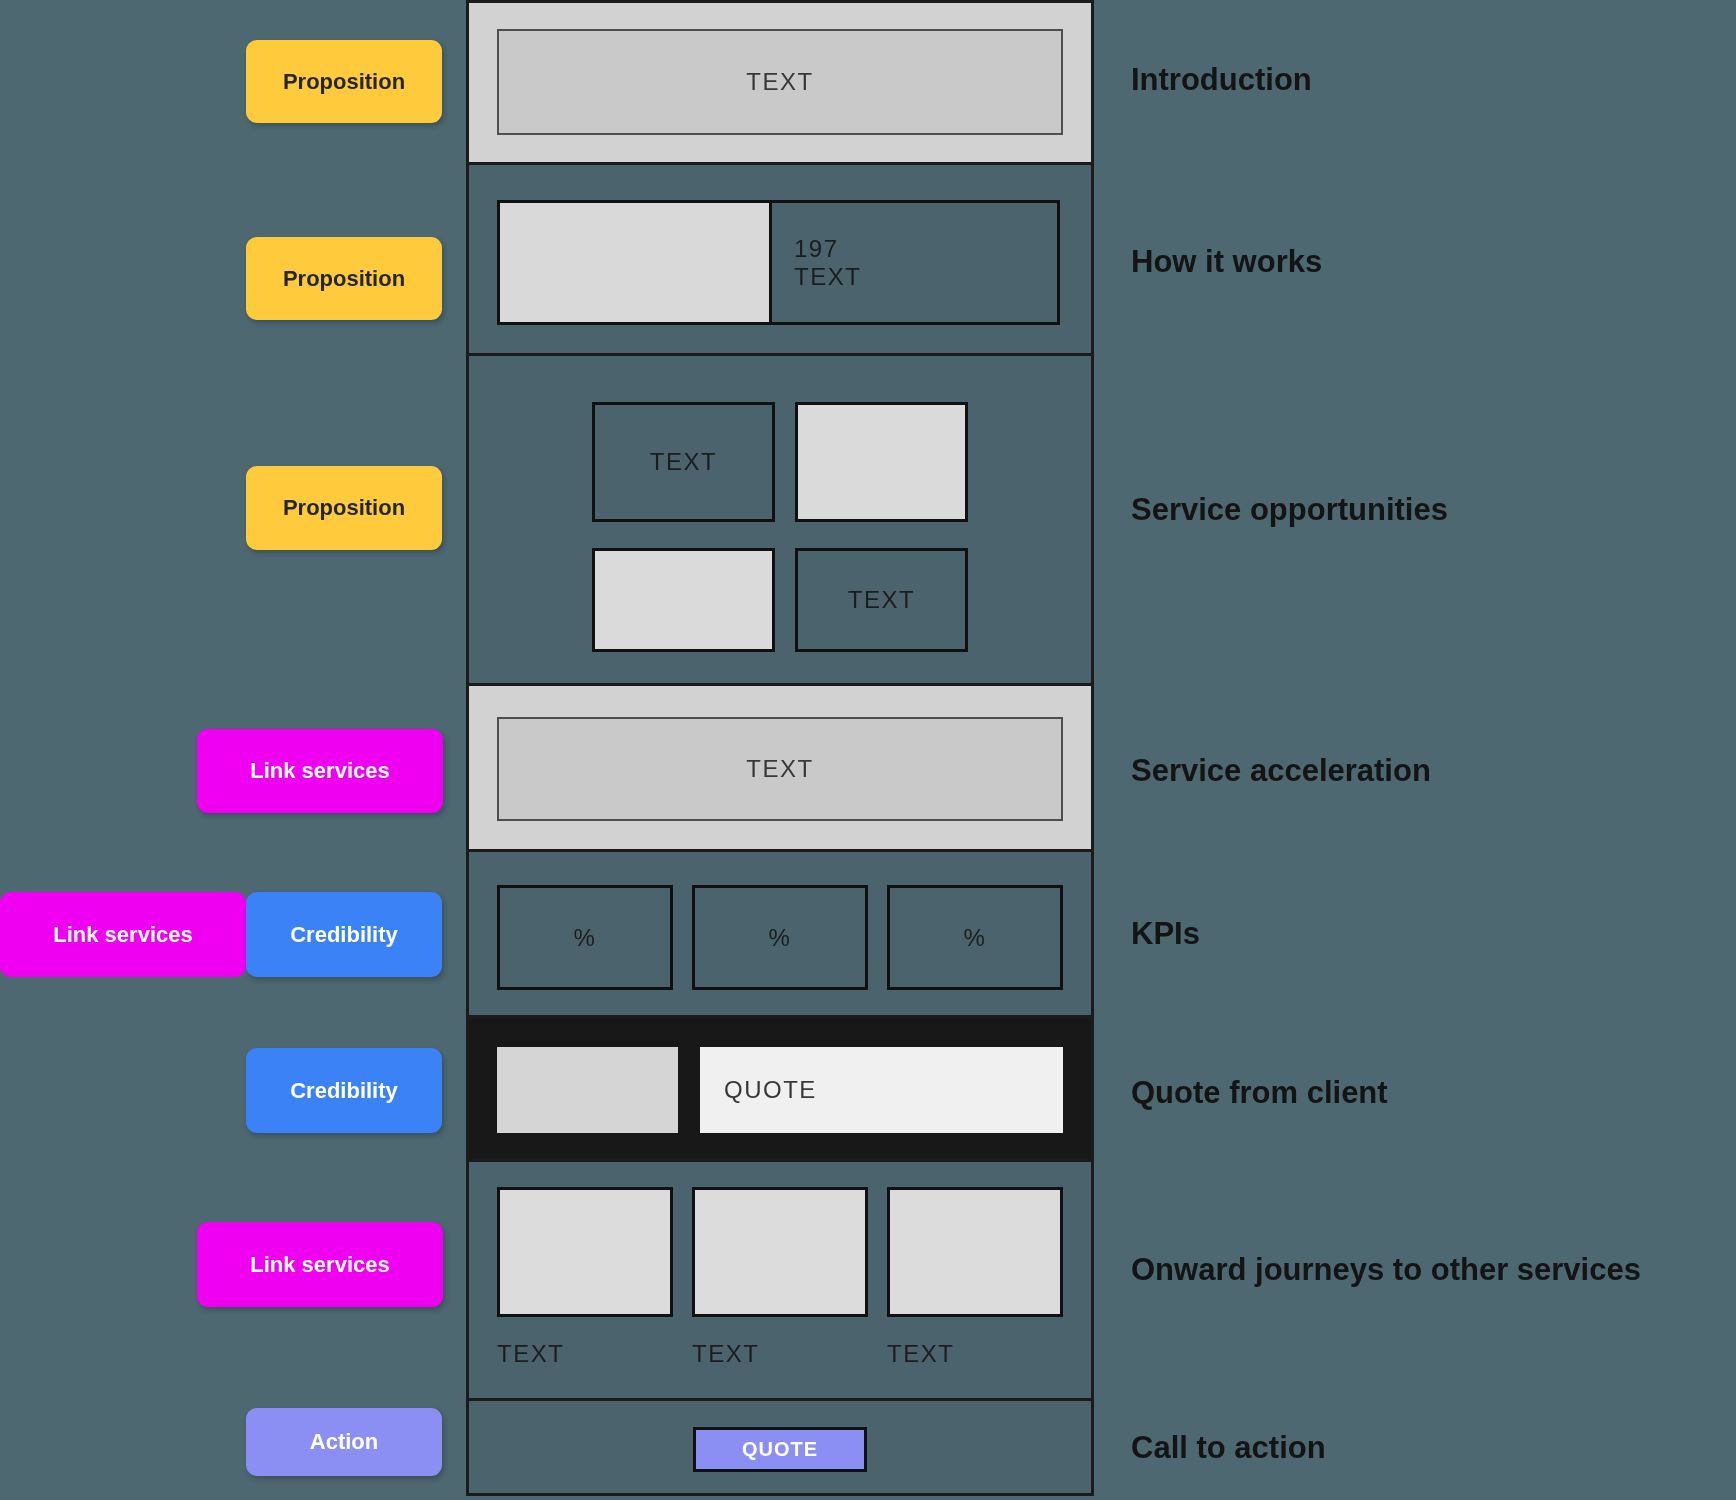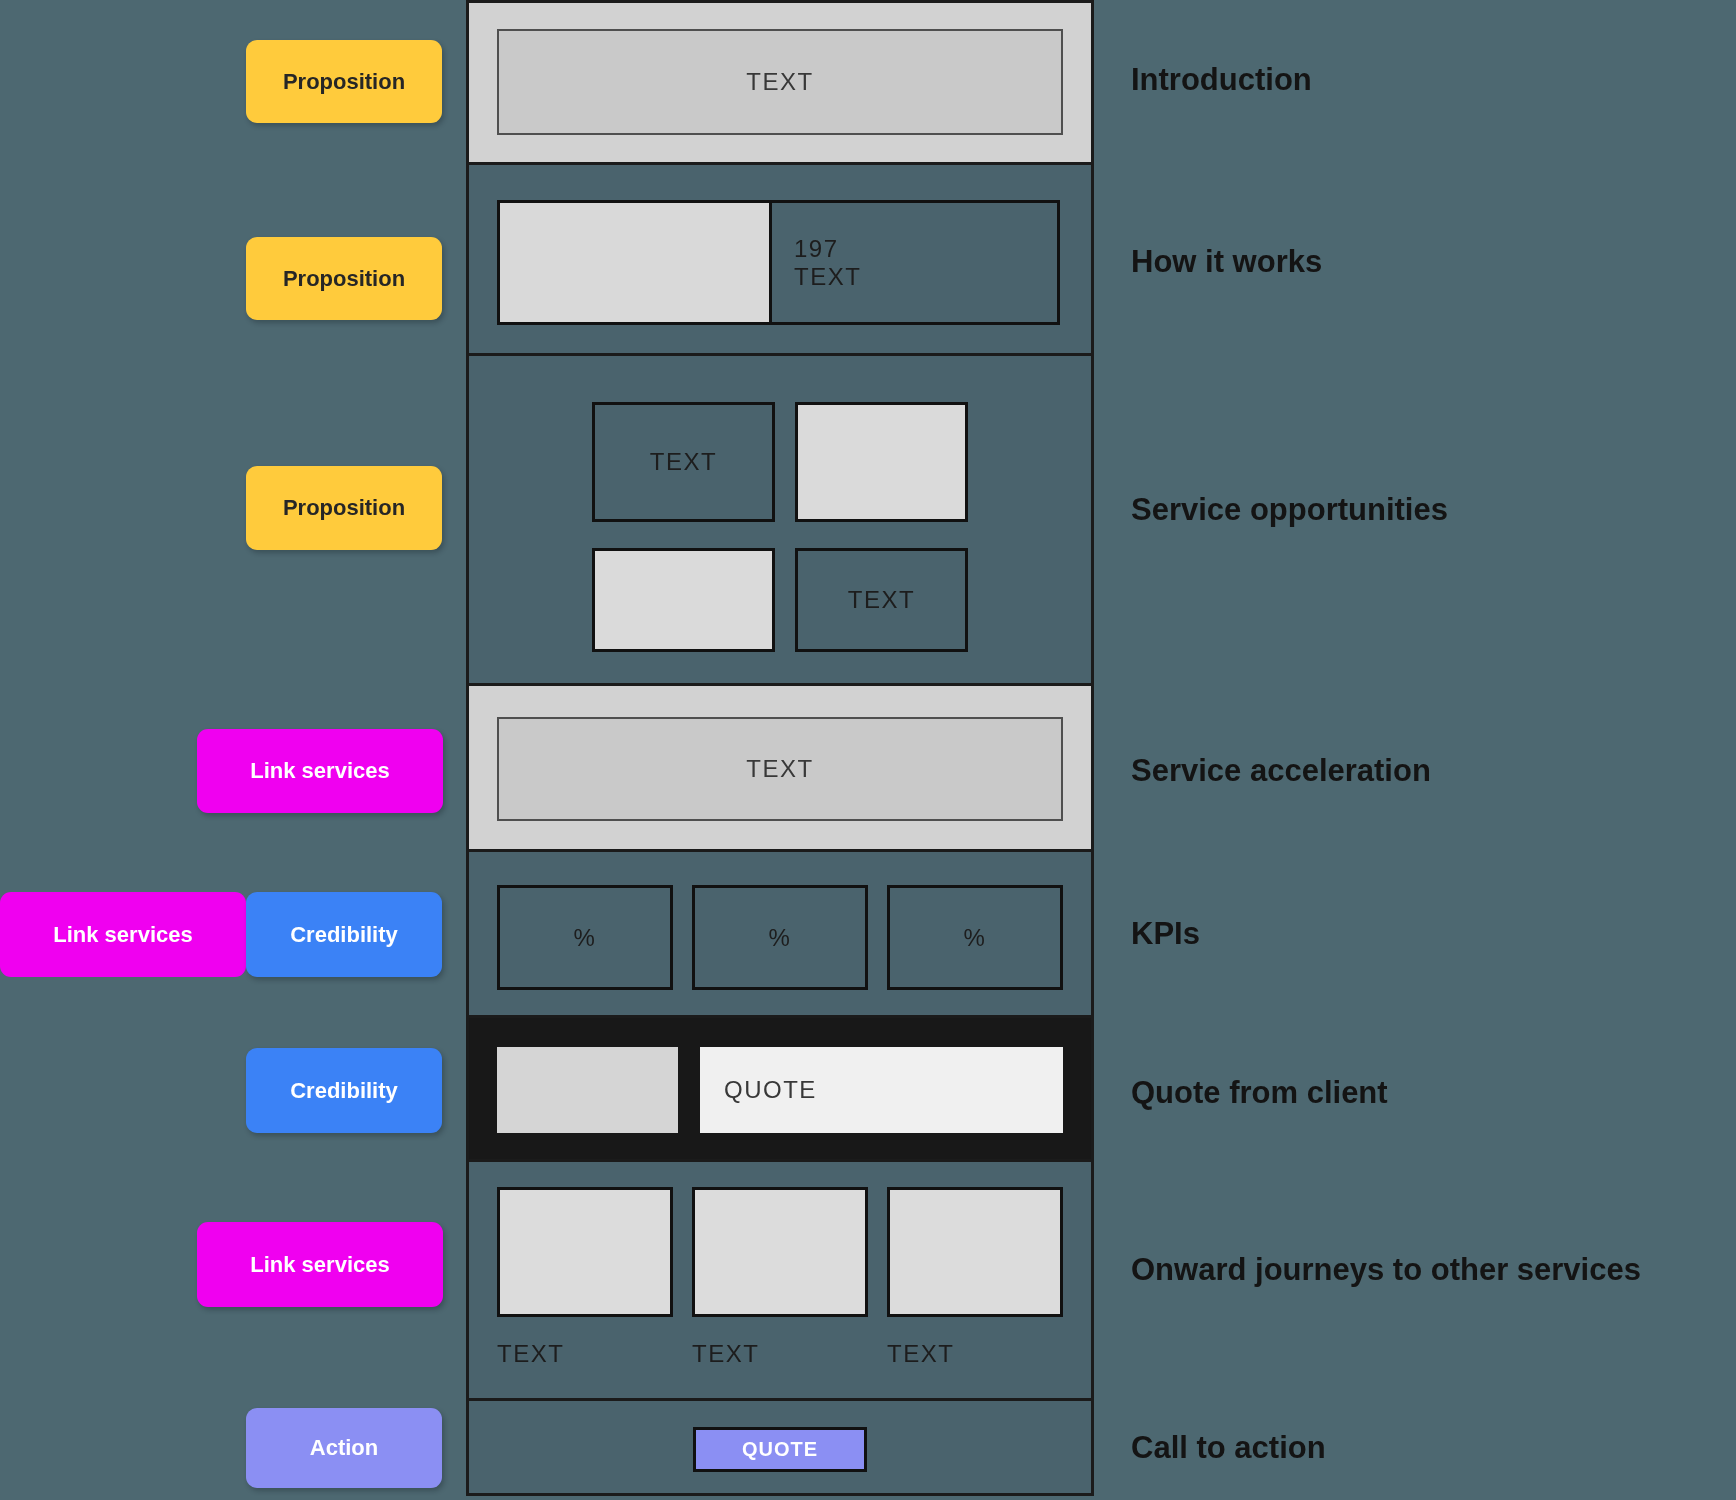--- a/index.html
+++ b/index.html
@@ -120,21 +120,21 @@
   <div class="abs chip chip-magenta" style="left:197px;top:729px;width:246px;height:84px;">Link services</div>
 
   <div class="abs chip chip-magenta-flat" style="left:0;top:892px;width:246px;height:85px;">Link services</div>
 
   <div class="abs chip chip-teal" style="left:246px;top:892px;width:196px;height:85px;">Credibility</div>
 
   <div class="abs chip chip-teal" style="left:246px;top:1048px;width:196px;height:85px;">Credibility</div>
 
   <div class="abs chip chip-magenta" style="left:197px;top:1222px;width:246px;height:85px;">Link services</div>
 
-  <div class="abs chip chip-action" style="left:246px;top:1408px;width:196px;height:80px;">Action</div>
+  <div class="abs chip chip-action" style="left:246px;top:1408px;width:196px;height:68px;">Action</div>
 
   <div class="rlabel" style="top:55px;">Introduction</div>
   <div class="rlabel" style="top:237px;">How it works</div>
   <div class="rlabel" style="top:485px;">Service opportunities</div>
   <div class="rlabel" style="top:746px;">Service acceleration</div>
   <div class="rlabel" style="top:909px;">KPIs</div>
   <div class="rlabel" style="top:1068px;">Quote from client</div>
   <div class="rlabel" style="top:1245px;">Onward journeys to other services</div>
   <div class="rlabel" style="top:1423px;">Call to action</div>
 

